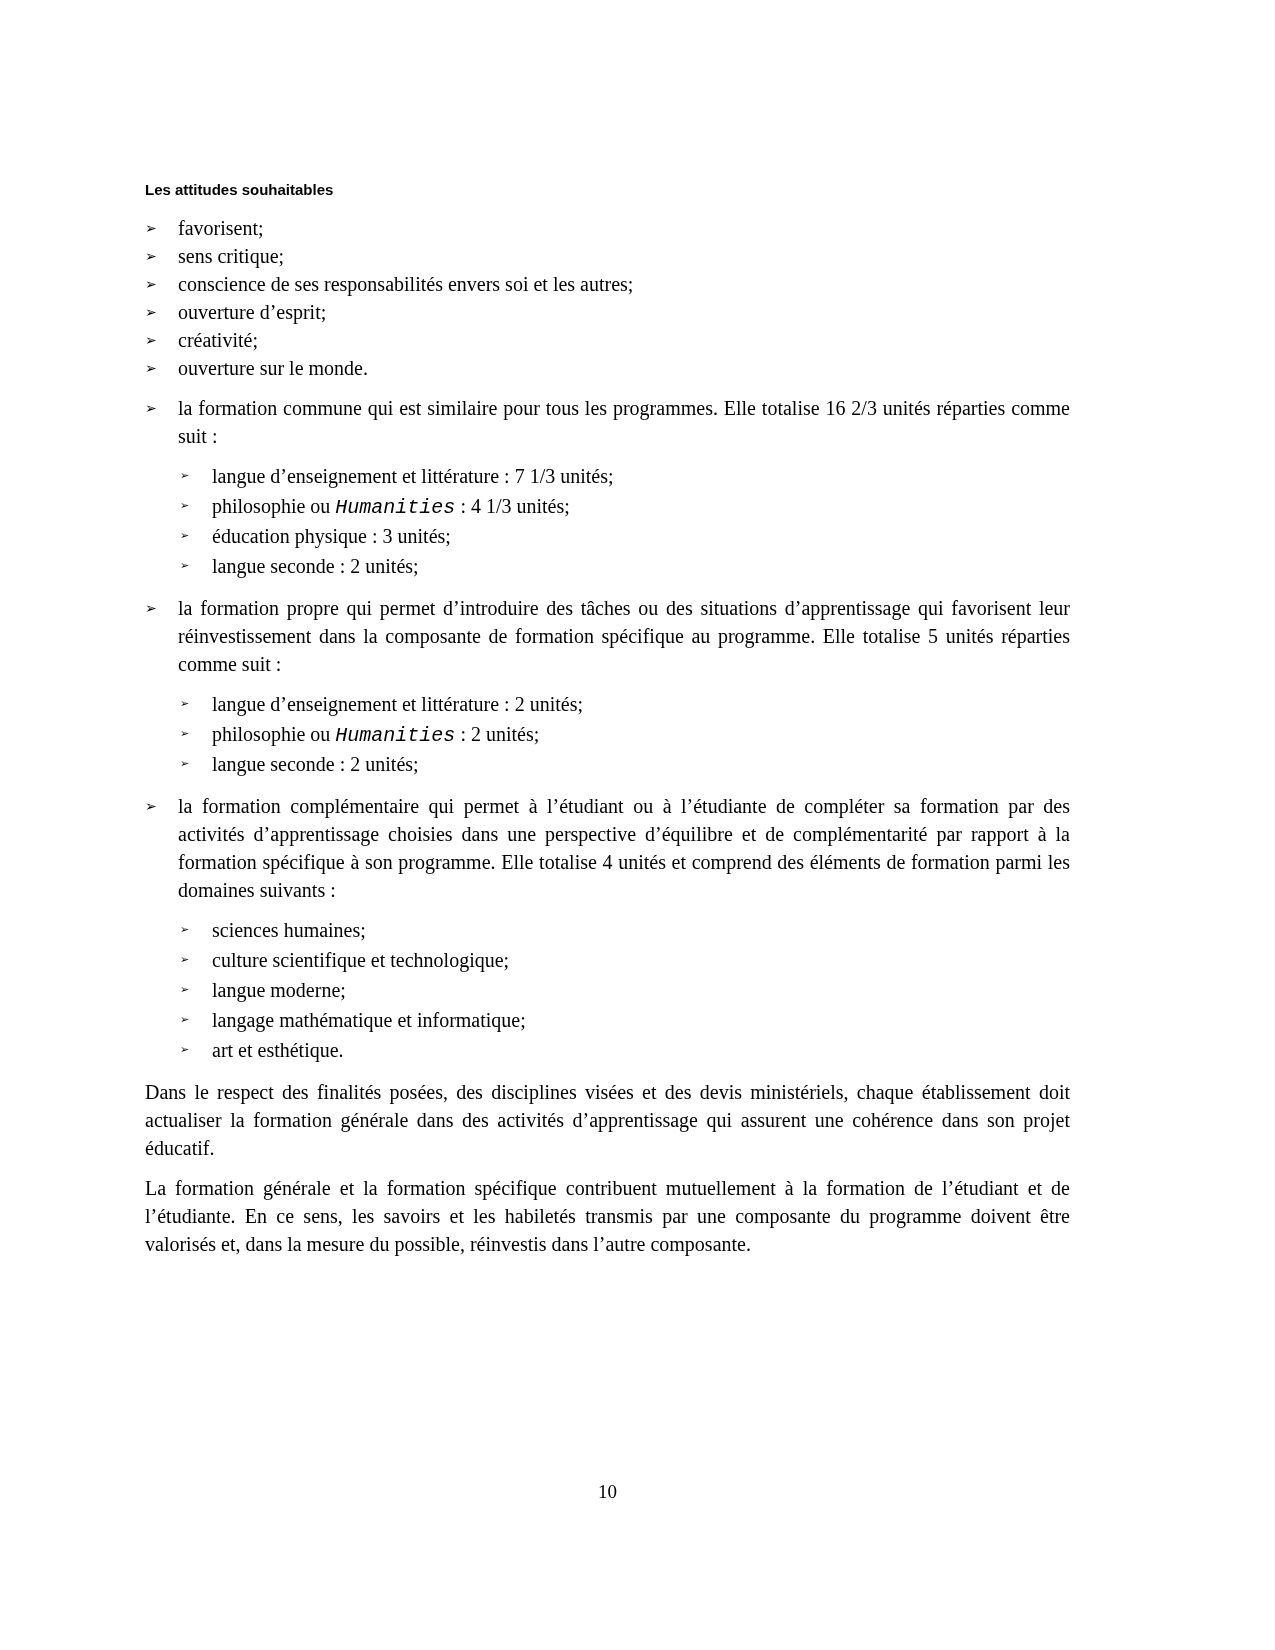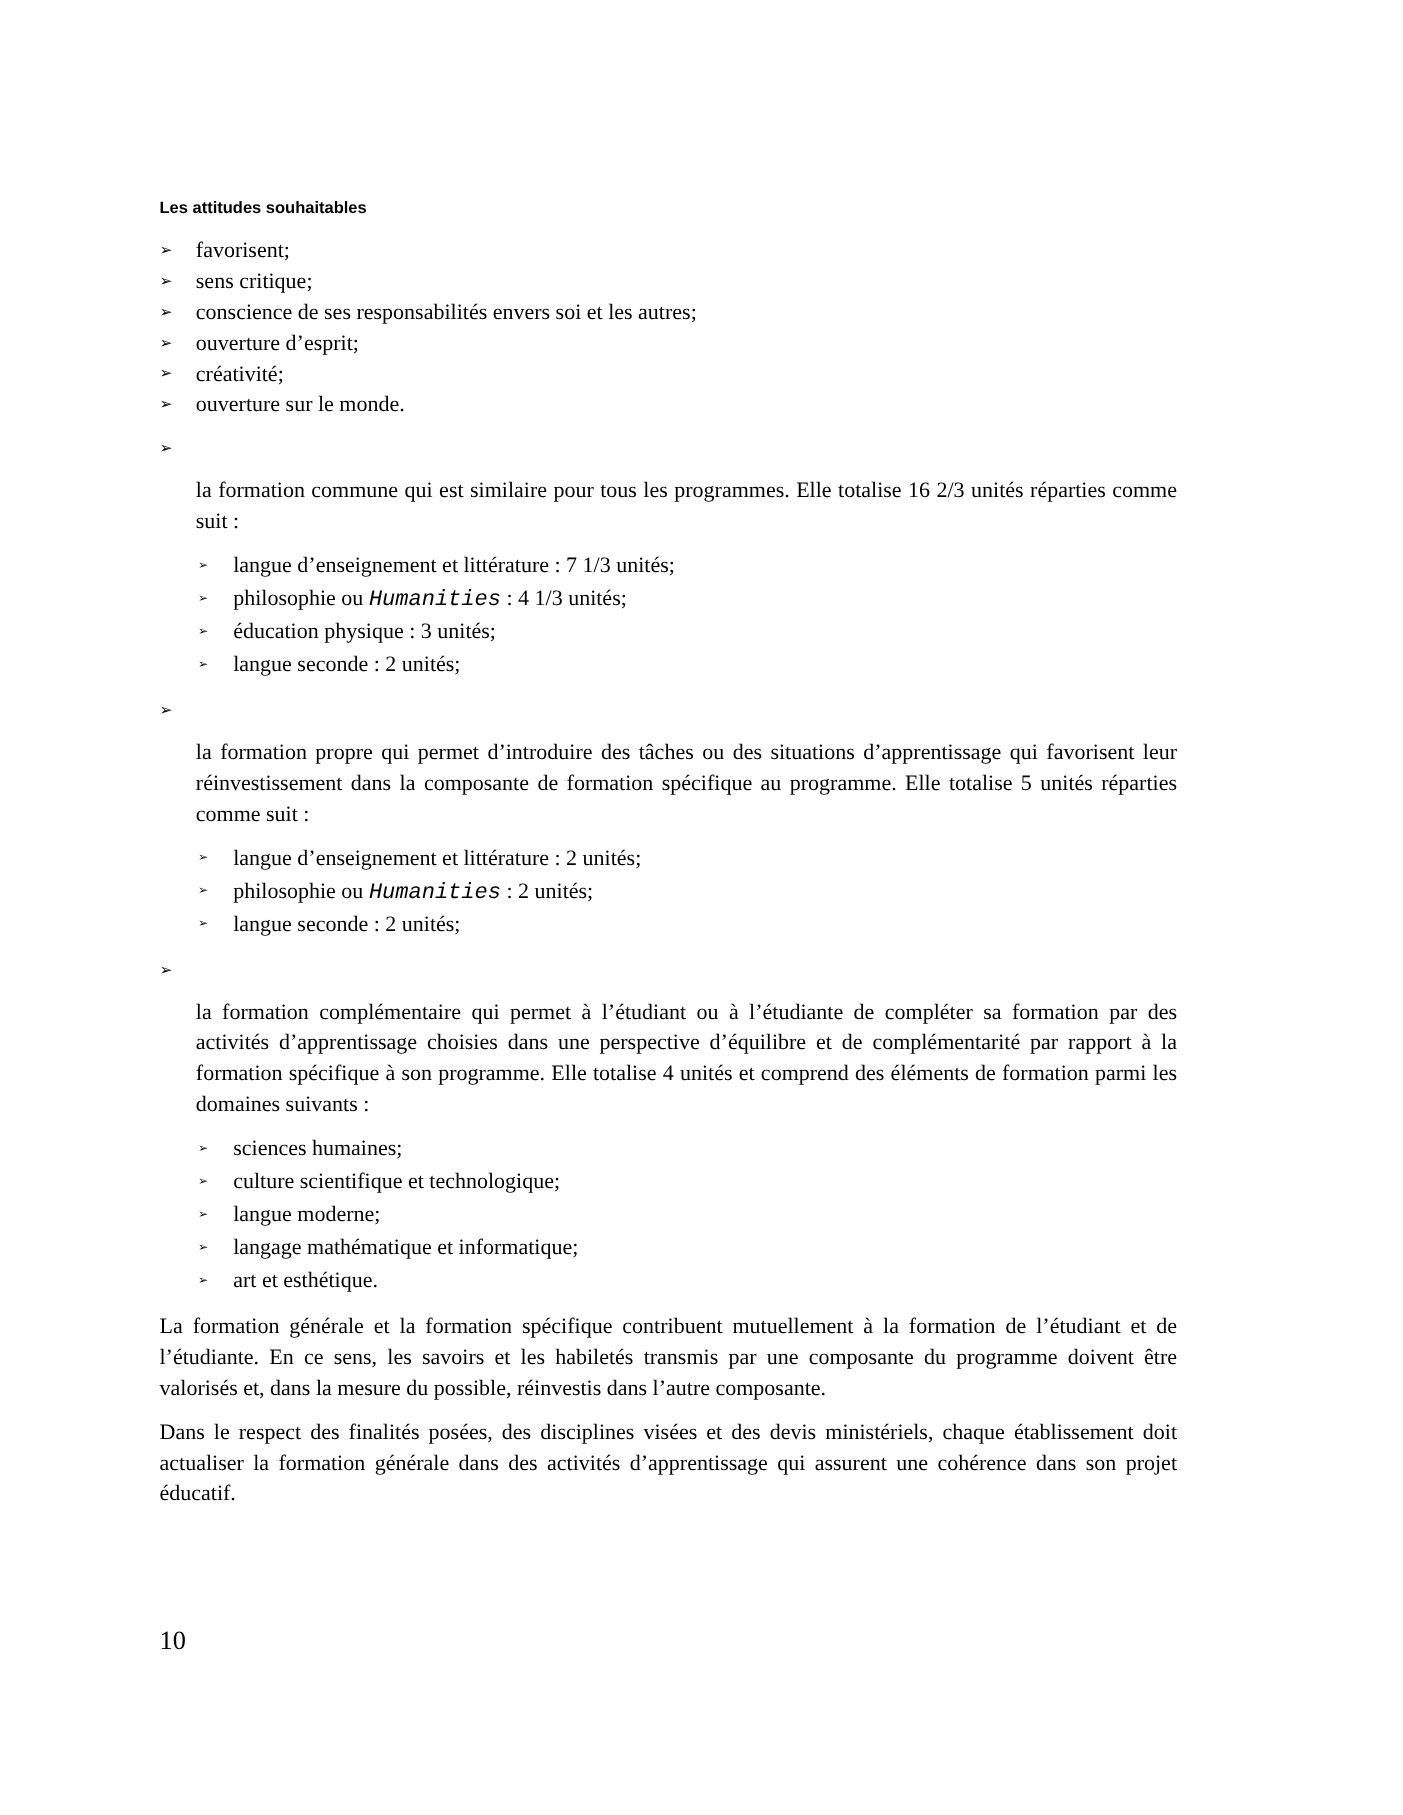--- a/index.html
+++ b/index.html
@@ -45,30 +45,30 @@
     line-height: 28px;
   }
   .l2 > .item { padding-left: 35px; }
   .b2 {
     flex: 0 0 32px;
     font-family: "DejaVu Sans", sans-serif;
     font-size: 11px;
     line-height: 28px;
   }
   .txt { flex: 1 1 auto; }
-  .just { text-align: justify; margin-top: 38px; }
+  .just { text-align: justify; }
   .comp { margin-bottom: 12px; }
   .comp .l2 { margin-top: 12px; margin-bottom: 0; }
   .pageno {
     position: absolute;
     top: 1478px;
     left: 145px;
     right: 205px;
-    text-align: left;
-    font-size: 24px;
+    text-align: center;
+    font-size: 19px;
     line-height: 28px;
   }
   i { font-style: italic; font-family: Liberation Mono, monospace; }
 </style>
 </head>
 <body>
 
 <div class="page">
 
   <h1>Les attitudes souhaitables</h1>
@@ -170,19 +170,19 @@
         <span class="b2">➢</span>
         <span class="txt"><span>langage mathématique et informatique;</span><i></i><span></span></span>
       </li>
       <li class="item">
         <span class="b2">➢</span>
         <span class="txt"><span>art et esthétique.</span><i></i><span></span></span>
       </li>
     </ul>
   </div>
 
+  <p class="para">Dans le respect des finalités posées, des disciplines visées et des devis ministériels, chaque établissement doit actualiser la formation générale dans des activités d’apprentissage qui assurent une cohérence dans son projet éducatif.</p>
+
   <p class="para">La formation générale et la formation spécifique contribuent mutuellement à la formation de l’étudiant et de l’étudiante. En ce sens, les savoirs et les habiletés transmis par une composante du programme doivent être valorisés et, dans la mesure du possible, réinvestis dans l’autre composante.</p>
-
-  <p class="para">Dans le respect des finalités posées, des disciplines visées et des devis ministériels, chaque établissement doit actualiser la formation générale dans des activités d’apprentissage qui assurent une cohérence dans son projet éducatif.</p>
 
   <div class="pageno">10</div>
 
 </div>
 
 </body></html>

